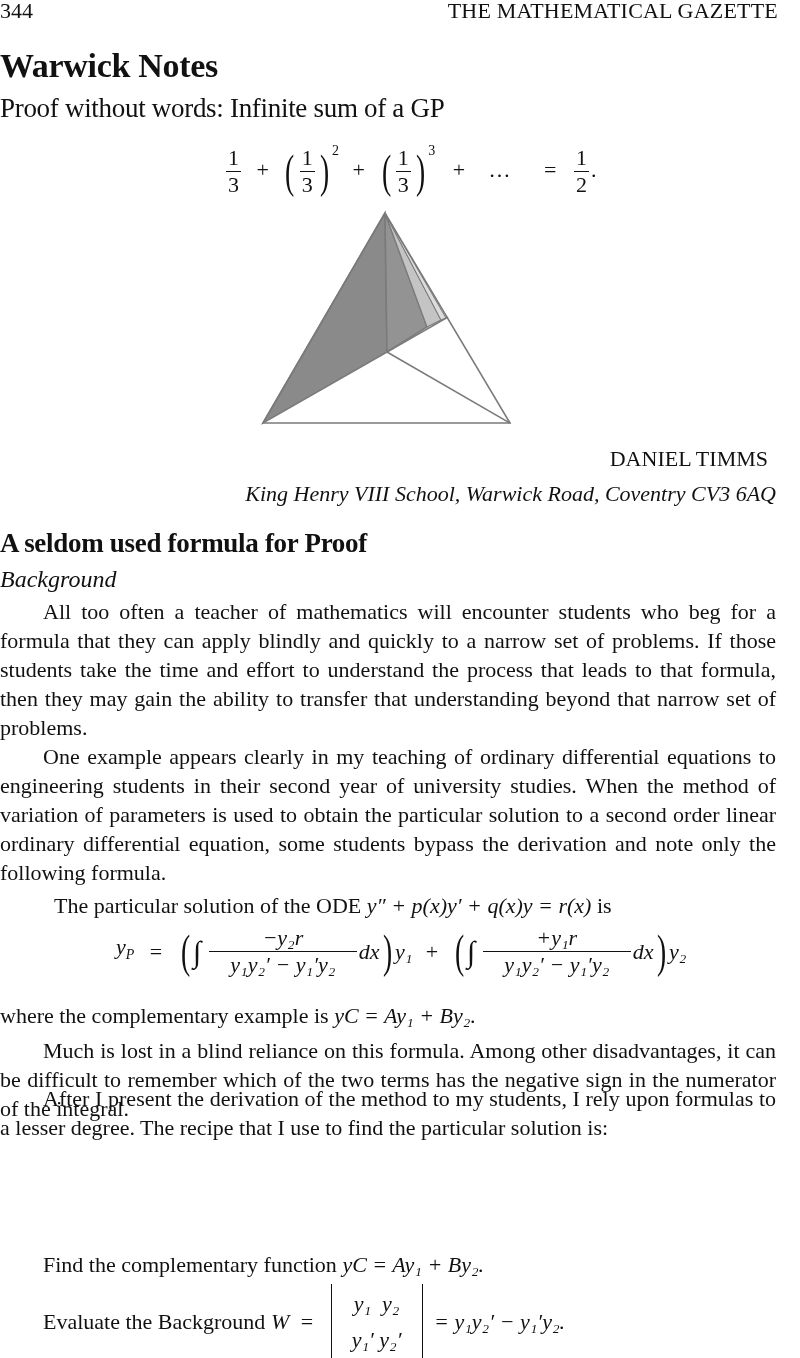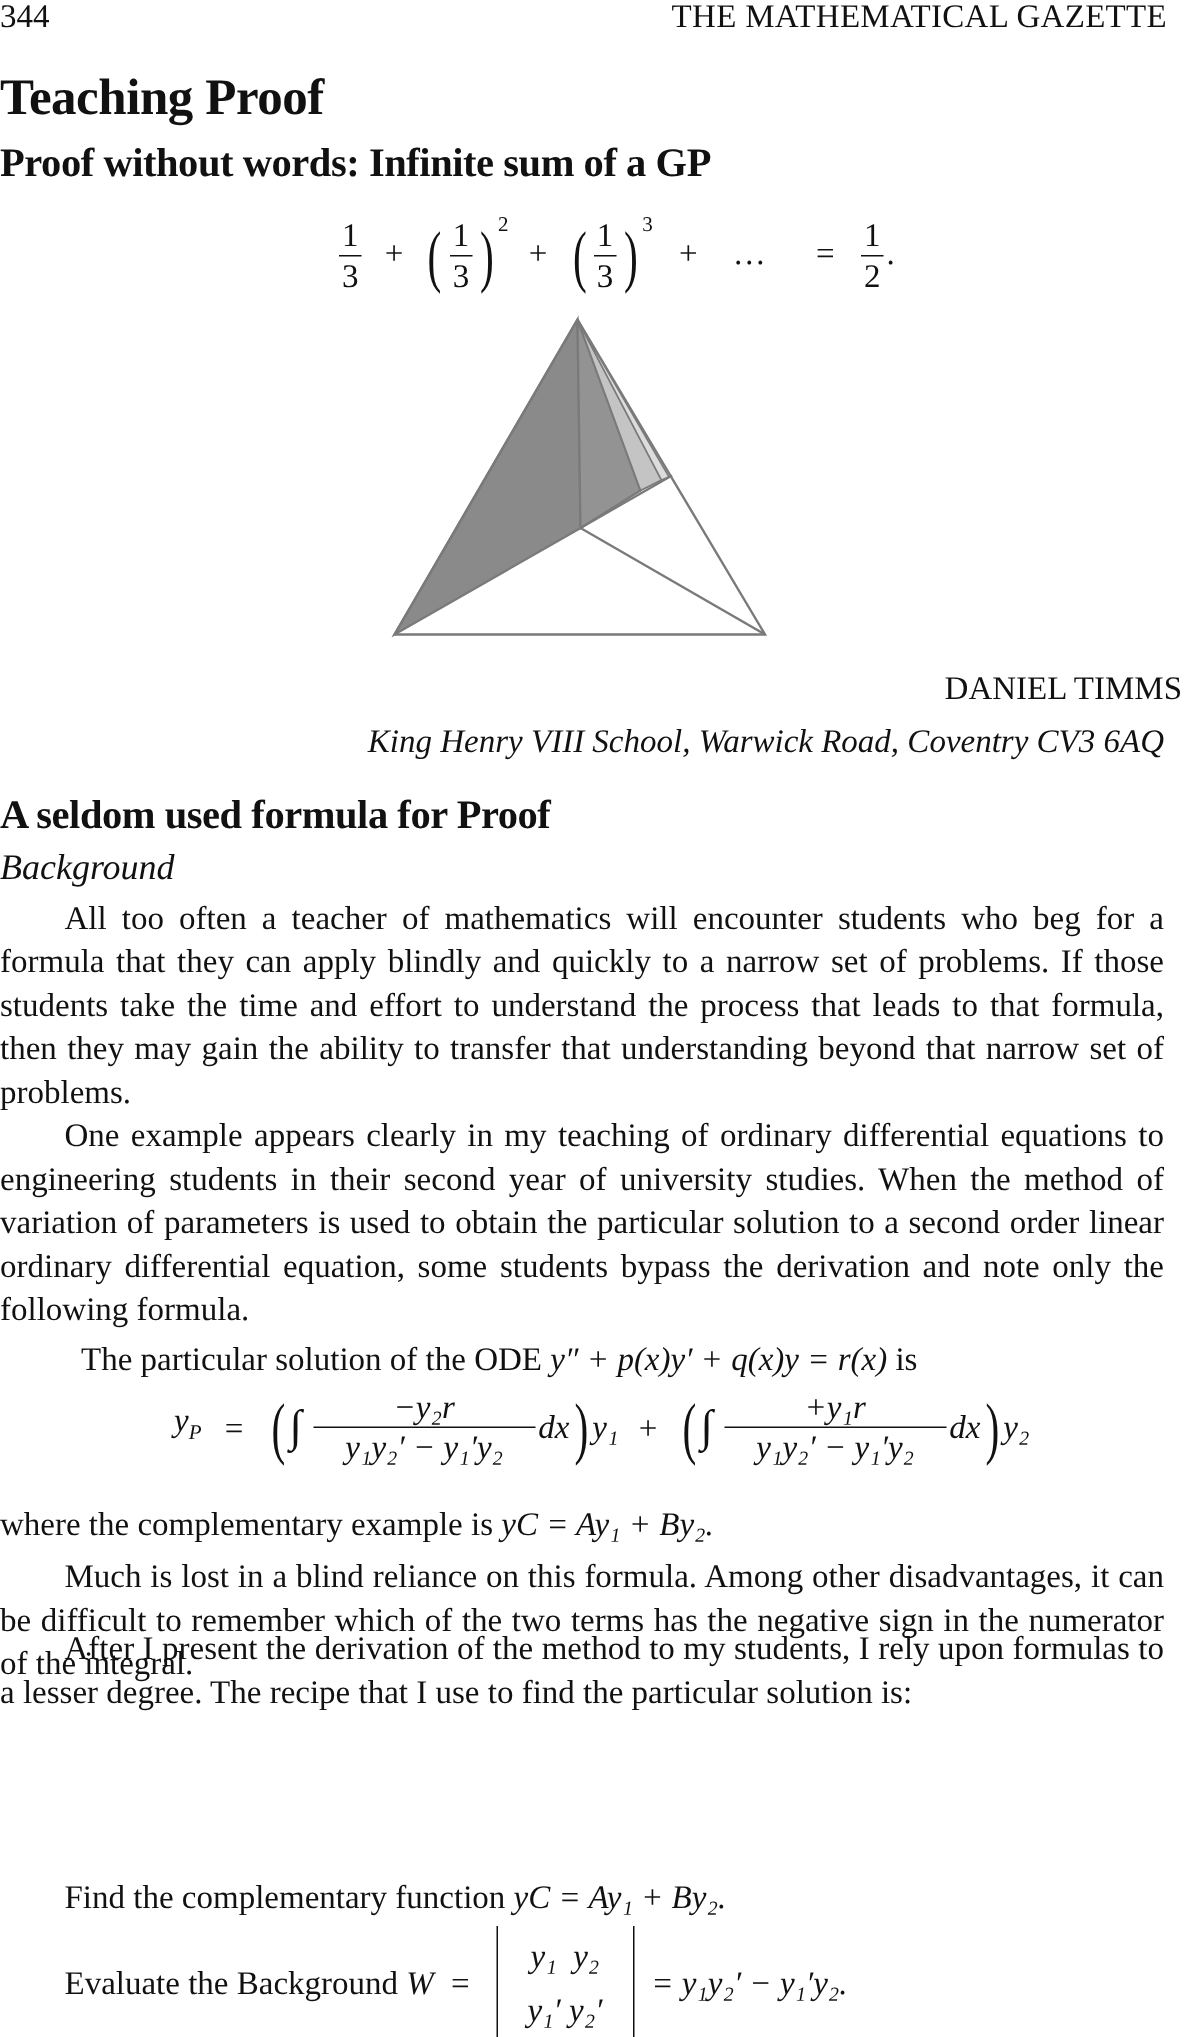--- a/index.html
+++ b/index.html
@@ -3,24 +3,24 @@
 <meta charset="utf-8">
 <style>
   html, body { margin:0; padding:0; background:#ffffff; }
   body { width:800px; height:1358px; position:relative; overflow:hidden;
          font-family:"Liberation Serif","DejaVu Serif",serif; color:#111; }
   .abs { position:absolute; }
   .runhead { top:-2px; font-size:22px; line-height:26px; }
   .pageno { left:0; }
   .journal { right:22px; letter-spacing:0.2px; }
   .h1 { left:0; top:46px; font-size:34px; font-weight:bold; line-height:40px; letter-spacing:-0.3px; }
-  .h2 { left:0; top:92px; font-size:27px; font-weight:bold; line-height:32px; letter-spacing:-0.3px; }
+  .h2 { left:0; top:92px; font-size:27px; font-weight:normal; line-height:32px; letter-spacing:-0.3px; }
   .h2b { left:0; top:527px; font-size:27px; font-weight:bold; line-height:32px; letter-spacing:-0.3px; }
   .sub { left:0; top:566px; font-size:24px; font-style:italic; line-height:26px; }
-  .author { right:12px; top:446px; font-size:22px; line-height:26px; }
+  .author { right:32px; top:446px; font-size:22px; line-height:26px; }
   .affil { right:24px; top:481px; font-size:22px; font-style:italic; line-height:26px;text-align:right; }
   .para { left:0; width:776px; font-size:22px; line-height:29px; text-align:justify; text-align-last:left; }
   .indent { text-indent:43px; }
   .mathline { font-size:22px; line-height:26px; white-space:nowrap; }
   .it { font-style:italic; }
   .frac { display:inline-block; vertical-align:middle; text-align:center; margin:0 2px; }
   .frac .num { display:block; border-bottom:1.5px solid #111; padding:0 2px; line-height:26px; }
   .frac .den { display:block; line-height:26px; }
   .paren { font-size:46px; font-weight:lighter; vertical-align:middle; line-height:46px; transform:scaleX(0.6); display:inline-block; }
   sup { font-size:14px; }
@@ -28,21 +28,21 @@
   .det { display:inline-block; vertical-align:middle; border-left:1.5px solid #111; border-right:1.5px solid #111; padding:2px 20px; text-align:center; line-height:36px; margin:0 6px; }
   .gsum { left:224px; top:138px; }
   svg { position:absolute; }
 </style>
 </head>
 <body>
 
 <div class="abs runhead pageno">344</div>
 <div class="abs runhead journal">THE MATHEMATICAL GAZETTE</div>
 
-<div class="abs h1">Teaching Proof</div>
+<div class="abs h1">Warwick Notes</div>
 <div class="abs h2">Proof without words: Infinite sum of a GP</div>
 
 <div class="abs mathline gsum">
   <span class="frac"><span class="num">1</span><span class="den">3</span></span>
   <span style="margin:0 8px">+</span>
   <span class="paren">(</span><span class="frac"><span class="num">1</span><span class="den">3</span></span><span class="paren">)</span><sup style="vertical-align:22px">2</sup>
   <span style="margin:0 8px">+</span>
   <span class="paren">(</span><span class="frac"><span class="num">1</span><span class="den">3</span></span><span class="paren">)</span><sup style="vertical-align:22px">3</sup>
   <span style="margin:0 12px">+</span>
   <span style="margin:0 18px 0 6px">…</span>

